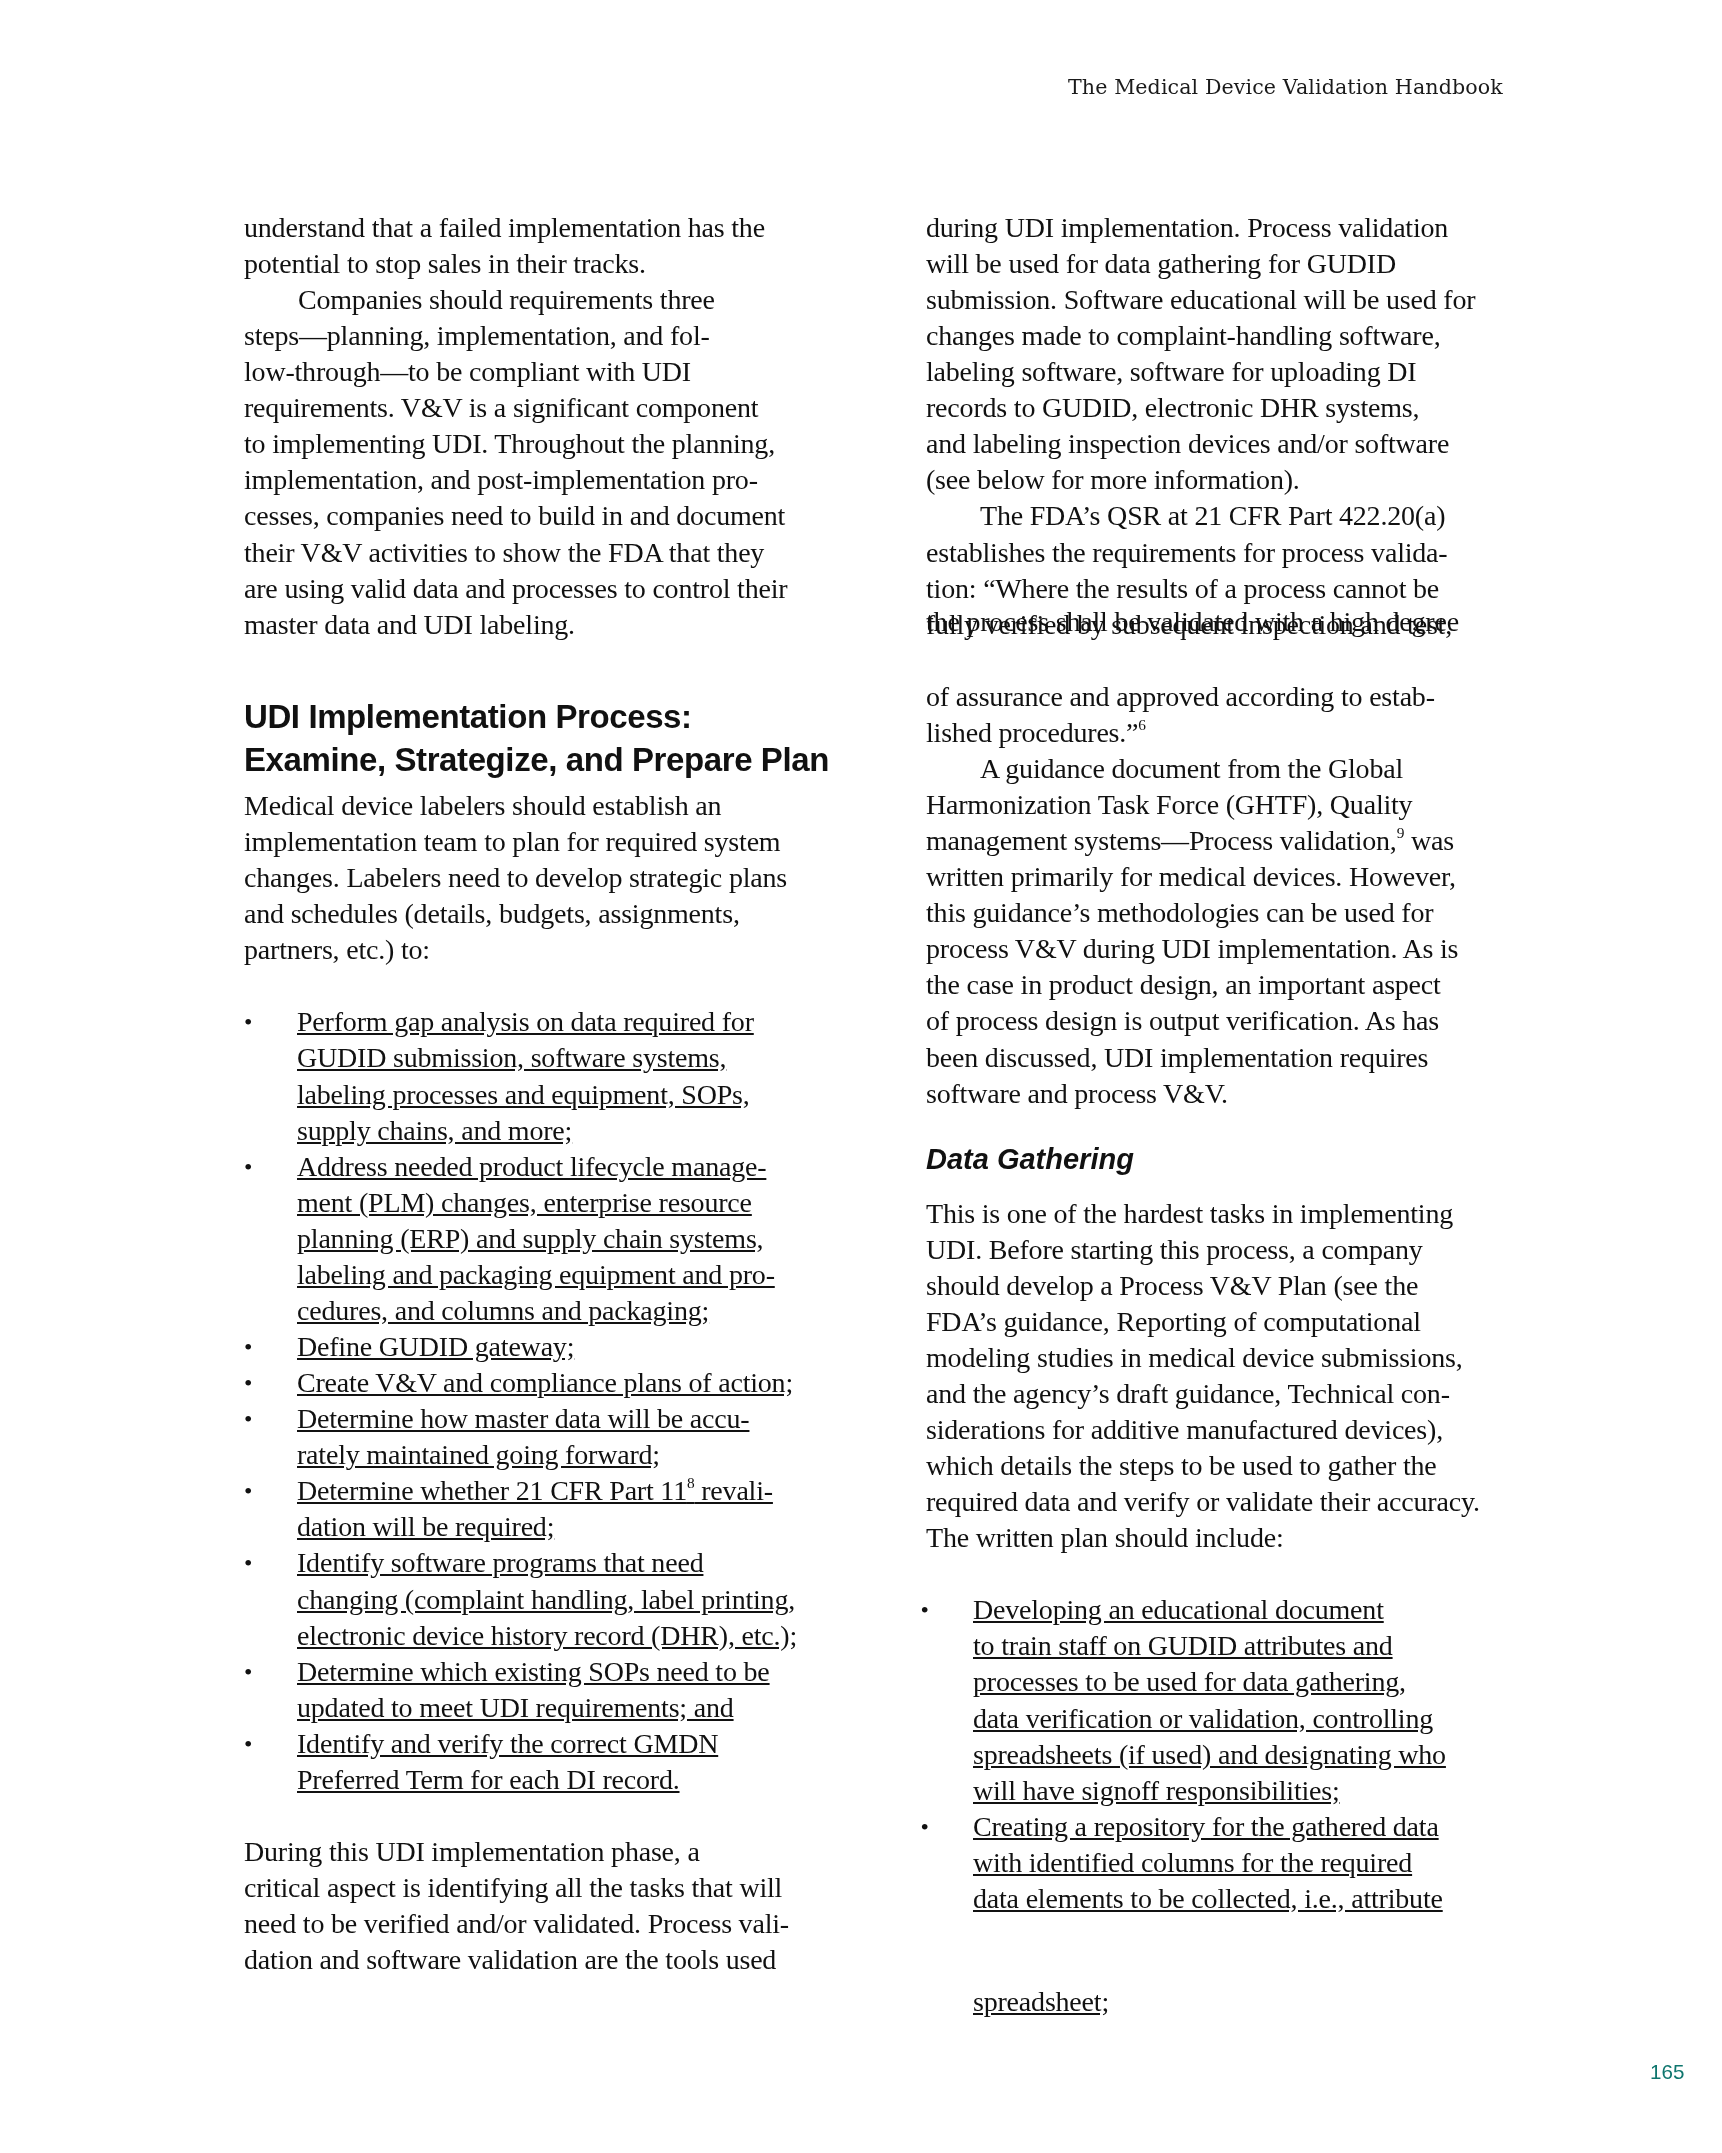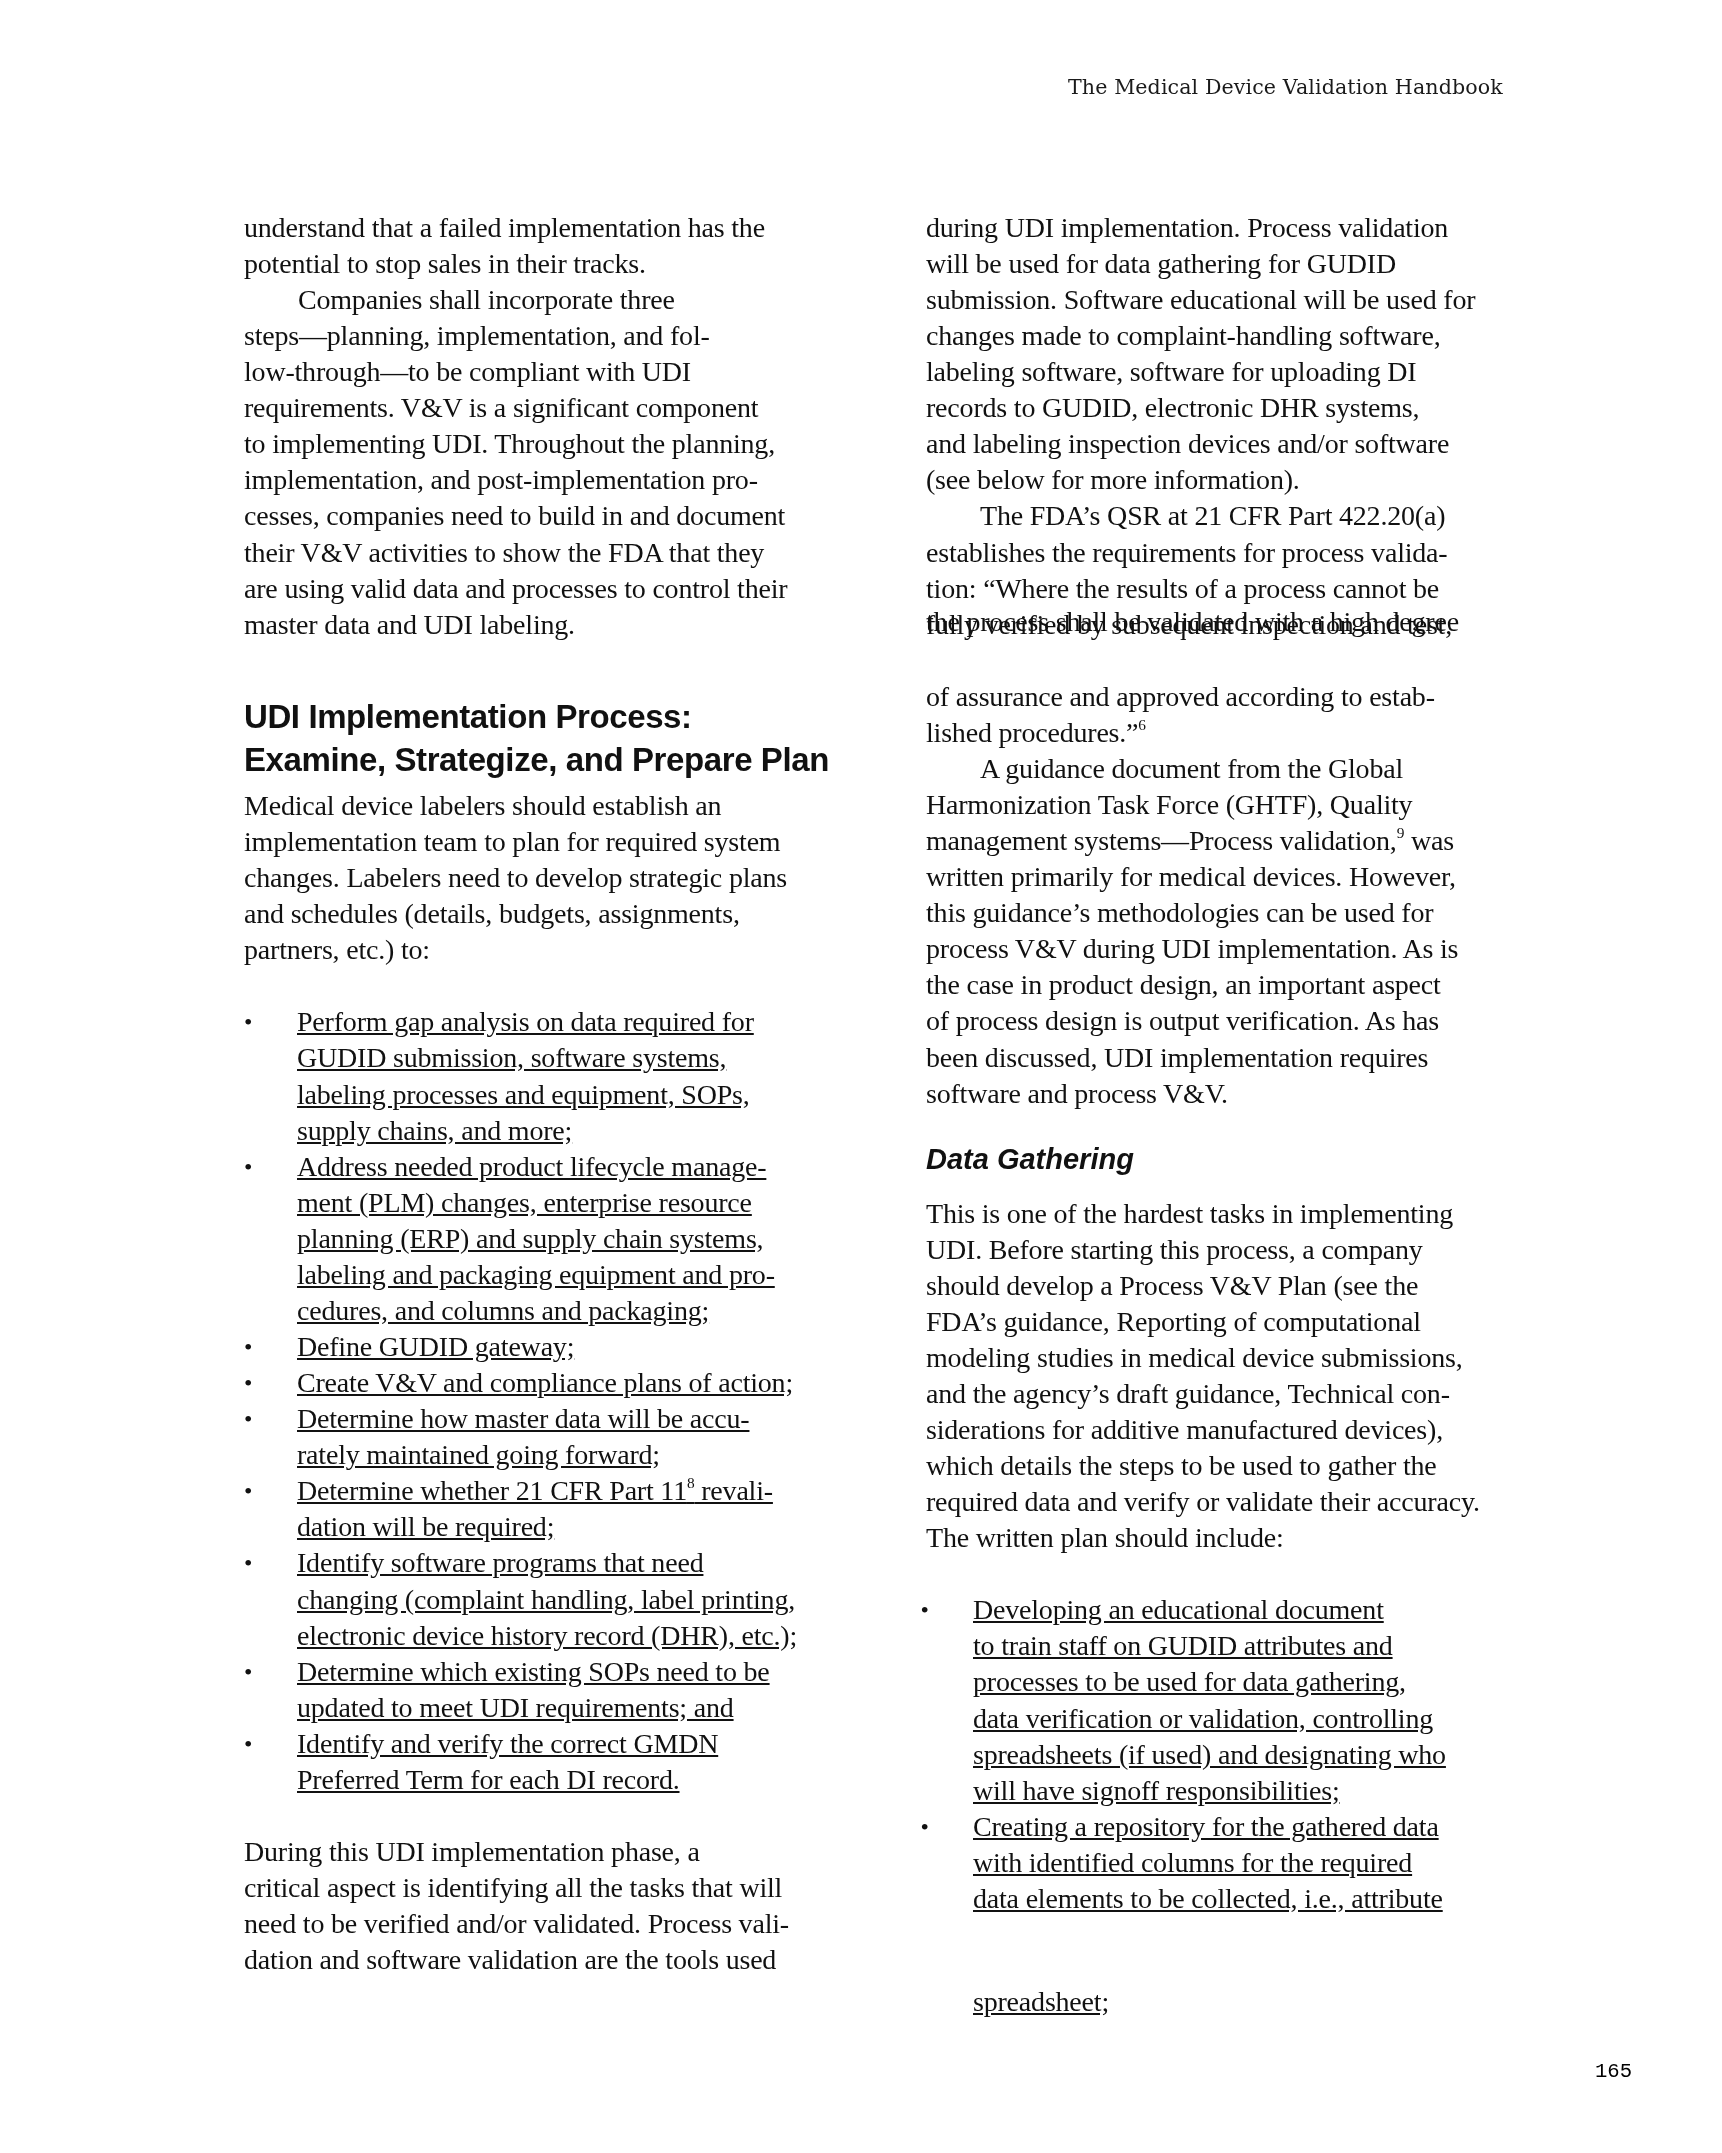--- a/index.html
+++ b/index.html
@@ -7,22 +7,22 @@
     width: 1722px; height: 2153px; position: relative; overflow: hidden;
     color: #111111;
     font-family: "Liberation Serif", "DejaVu Serif", serif;
   }
   .running-header {
     position: absolute; top: 75px; left: 1068px; width: 450px;
     font-family: "DejaVu Serif", serif; font-size: 20.6px; color: #1a1a1a;
     letter-spacing: 0.1px; white-space: nowrap;
   }
   .page-number {
-    position: absolute; top: 2060px; left: 1595px;
-    font-family: Liberation Mono, monospace; font-size: 20.6px; color: #000000;
+    position: absolute; top: 2060px; left: 1650px;
+    font-family: Liberation Sans, sans-serif; font-size: 20.6px; color: #0f766e;
   }
   .col { position: absolute; top: 0; }
   .col-left { left: 244px; width: 609px; }
   .col-right { left: 926px; width: 609px; }
   .line {
     position: absolute; left: 0; white-space: nowrap;
     font-size: 28px; line-height: 36px; letter-spacing: -0.2px;
   }
   .line.indent { left: 54px; }
   .line.li { left: 53px; text-decoration: underline; }
@@ -50,21 +50,21 @@
 
 <div class="running-header">The Medical Device Validation Handbook</div>
 
 <div class="col col-left">
 
   <div>
     <div class="line" style="top:210px">understand that a failed implementation has the</div>
     <div class="line" style="top:246px">potential to stop sales in their tracks.</div>
   </div>
   <div>
-    <div class="line indent" style="top:282px">Companies shall incorporate three</div>
+    <div class="line indent" style="top:282px">Companies should requirements three</div>
     <div class="line" style="top:318px">steps—planning, implementation, and fol-</div>
     <div class="line" style="top:354px">low-through—to be compliant with UDI</div>
     <div class="line" style="top:390px">requirements. V&amp;V is a significant component</div>
     <div class="line" style="top:426px">to implementing UDI. Throughout the planning,</div>
     <div class="line" style="top:462px">implementation, and post-implementation pro-</div>
     <div class="line" style="top:498px">cesses, companies need to build in and document</div>
     <div class="line" style="top:535px">their V&amp;V activities to show the FDA that they</div>
     <div class="line" style="top:571px">are using valid data and processes to control their</div>
     <div class="line" style="top:607px">master data and UDI labeling.</div>
   </div>

